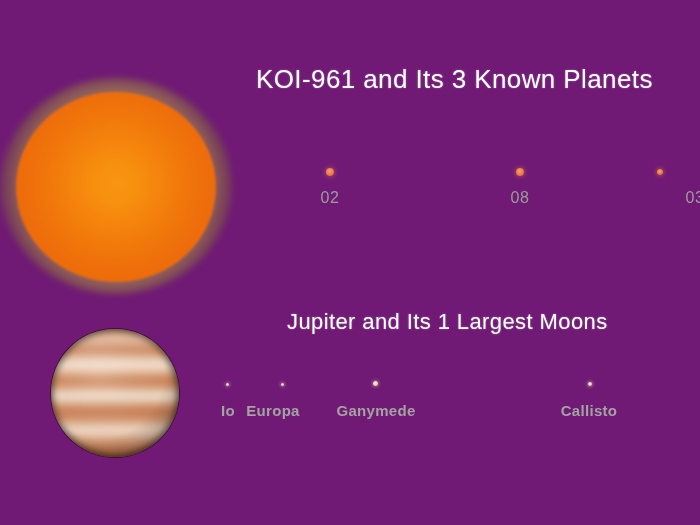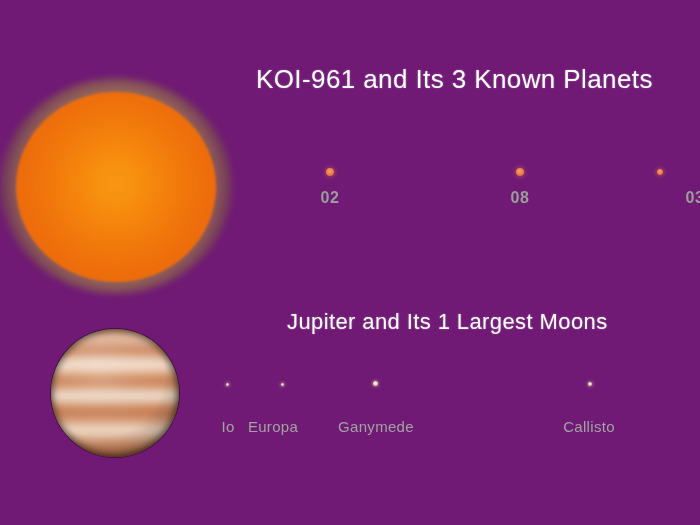--- a/index.html
+++ b/index.html
@@ -90,21 +90,21 @@
     position: absolute;
     border-radius: 50%;
     background: radial-gradient(circle at 45% 40%, #f5a070 0%, #ec7a46 55%, #c95c2c 100%);
     box-shadow: 0 0 4px 1px rgba(230,120,70,0.45);
   }
   .body-label {
     position: absolute;
     color: #9c9c9c;
     font-family: "Liberation Sans", sans-serif;
     font-size: 16px;
-    font-weight: 700;
+    font-weight: 400;
     white-space: nowrap;
     transform: translateX(-50%);
     letter-spacing: 0.5px;
   }
 
   
   #jupiter-wrap {
     position: absolute;
     left: 51px;
     top: 329px;
@@ -168,25 +168,24 @@
     position: absolute;
     border-radius: 50%;
     background: radial-gradient(circle at 45% 40%, #fff3e2 0%, #e8cda8 60%, #bb9a72 100%);
     box-shadow: 0 0 3px 1px rgba(235,215,185,0.40);
   }
   .moon-label {
     position: absolute;
     color: #a3a3a3;
     font-family: "Liberation Sans", sans-serif;
     font-size: 15px;
-    font-weight: 400;
+    font-weight: 700;
     white-space: nowrap;
     transform: translateX(-50%);
     letter-spacing: 0.3px;
-    margin-top: 16px;
   }
 </style>
 </head>
 <body>
 
 <div id="stage">
 
   <div id="star-wrap">
     <div id="star-glow"></div>
     <div id="star-disc"></div>

